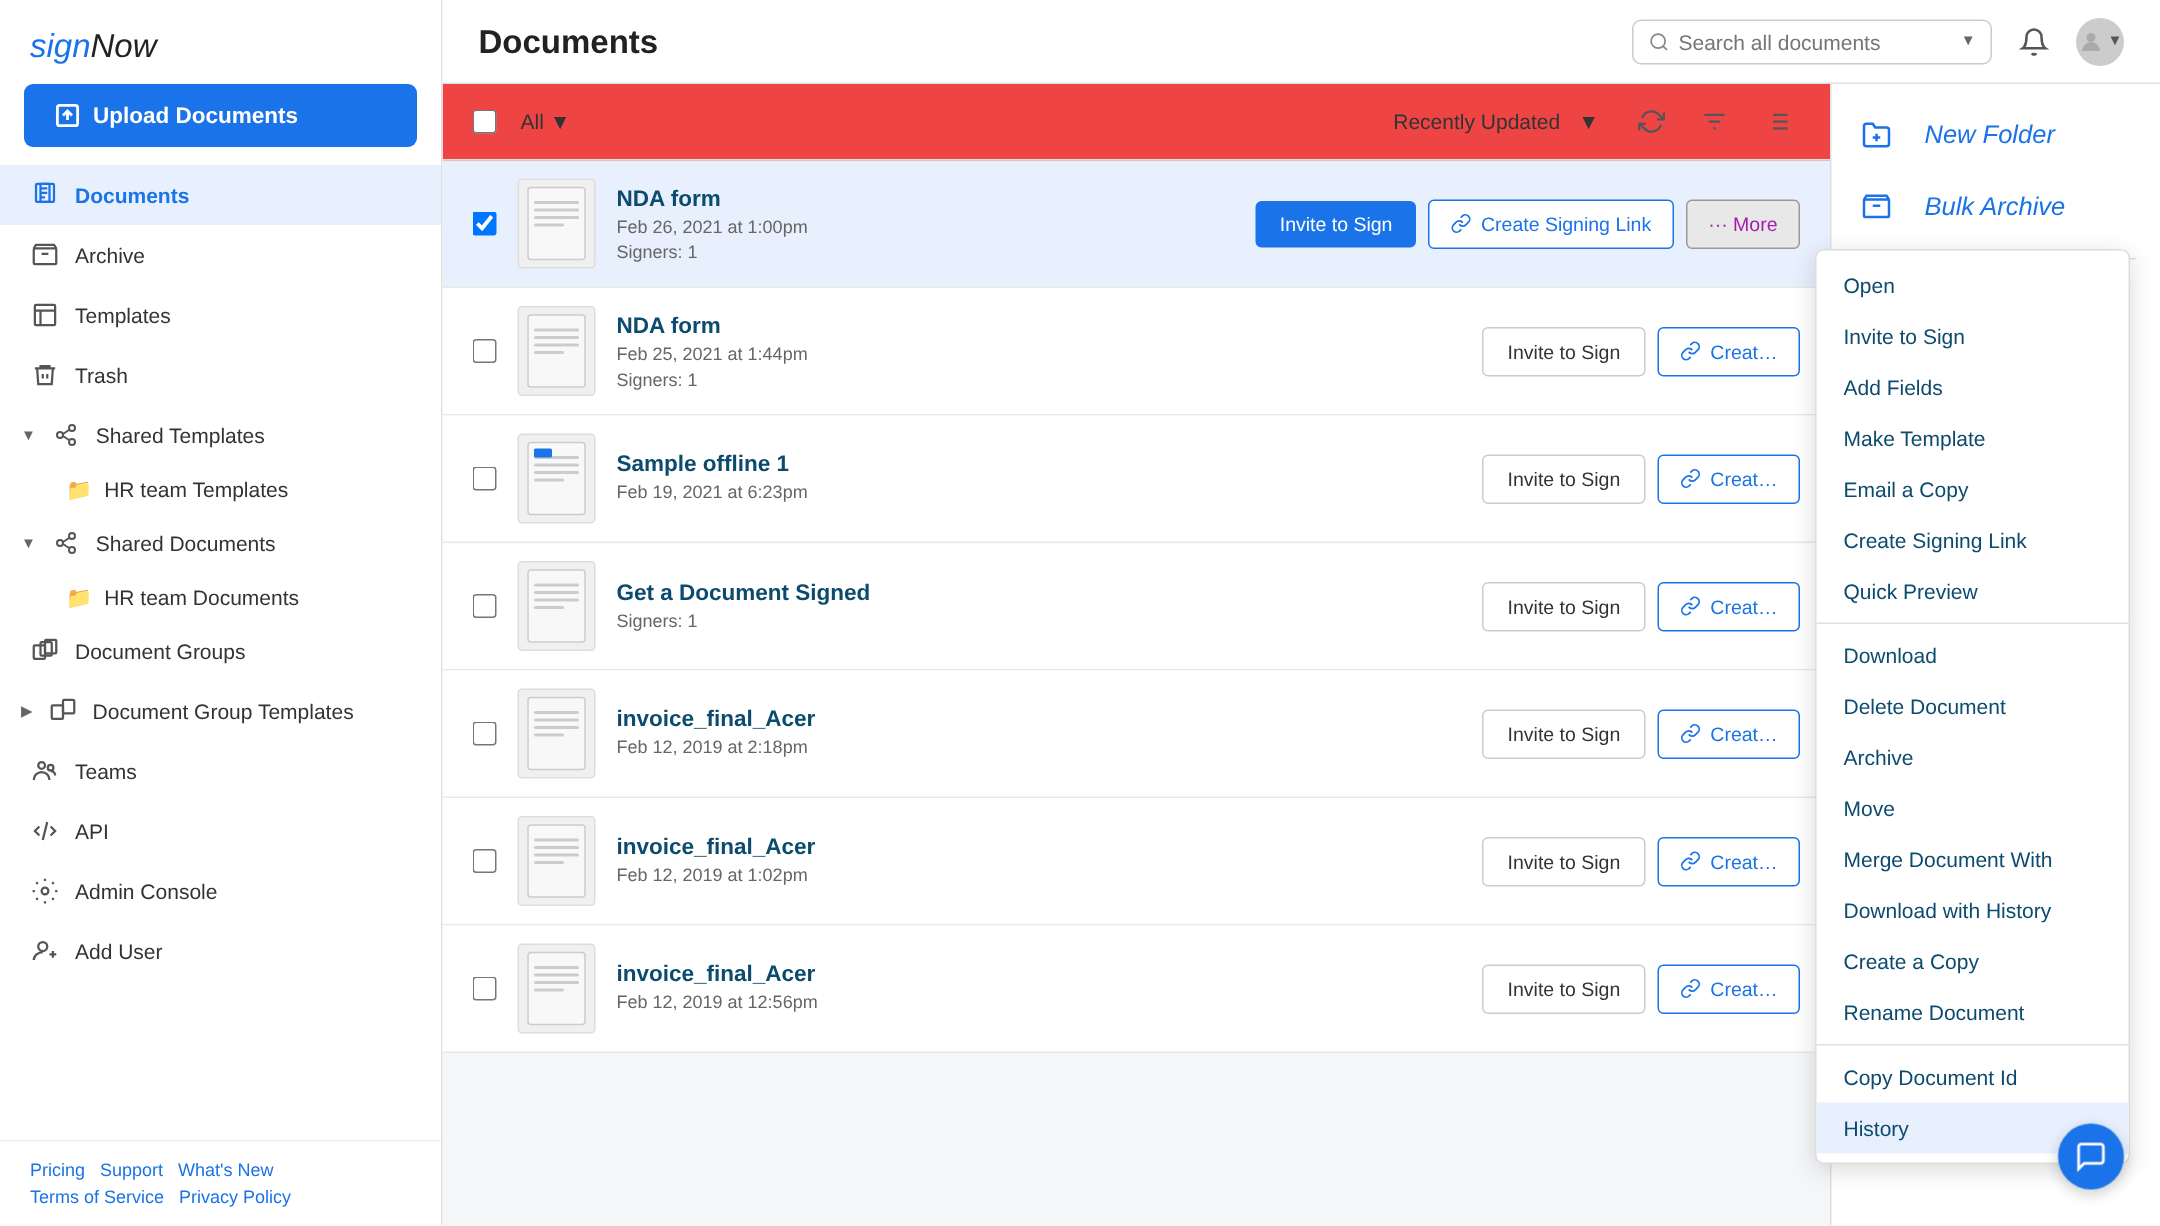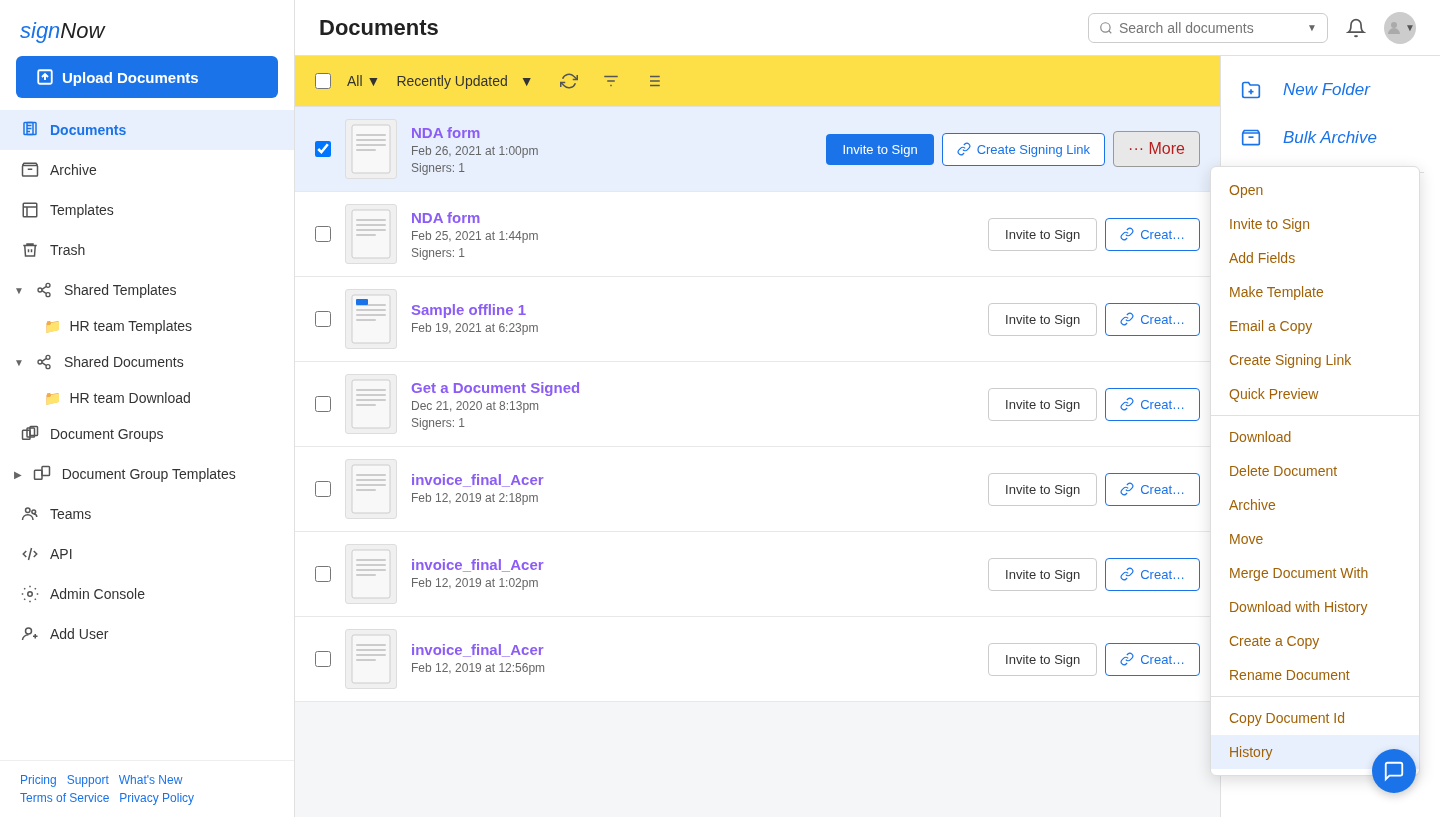--- a/index.html
+++ b/index.html
@@ -147,24 +147,25 @@
     
     .documents-panel {
       flex: 1;
       overflow-y: auto;
       padding: 0;
       background: #f5f6f8;
     }
 
     
     .filter-bar {
-      background: #fde047;
+      background: #ef4444;
       padding: 10px 20px;
       display: flex;
       align-items: center;
+      justify-content: space-between;
       border-bottom: 1px solid #e0e0e0;
       position: sticky;
       top: 0;
       z-index: 10;
     }
     .filter-left { display: flex; align-items: center; gap: 8px; }
     .filter-checkbox { width: 16px; height: 16px; cursor: pointer; }
     .filter-all-btn {
       background: none;
       border: none;
@@ -224,21 +225,21 @@
       display: flex;
       align-items: center;
       justify-content: center;
       overflow: hidden;
     }
     .doc-thumbnail svg { width: 40px; height: 50px; }
     .doc-info { flex: 1; min-width: 0; }
     .doc-name {
       font-size: 15px;
       font-weight: 600;
-      color: #8b5cf6;
+      color: #0c4a6e;
       cursor: pointer;
       text-decoration: none;
       display: block;
       margin-bottom: 3px;
     }
     .doc-date { font-size: 12px; color: #666; margin-bottom: 3px; }
     .doc-signers { font-size: 12px; color: #666; }
     .doc-actions { display: flex; align-items: center; gap: 8px; flex-shrink: 0; }
     .btn-invite {
       background: #1a73e8;
@@ -268,25 +269,25 @@
       padding: 8px 14px;
       font-size: 13px;
       cursor: pointer;
       display: flex;
       align-items: center;
       gap: 6px;
       white-space: nowrap;
     }
     .btn-more {
       background: #fff;
-      color: #b91c1c;
+      color: #a21caf;
       border: 1px solid #ccc;
       border-radius: 4px;
       padding: 8px 14px;
-      font-size: 16px;
+      font-size: 13px;
       cursor: pointer;
       display: flex;
       align-items: center;
       gap: 4px;
     }
     .btn-more.active { background: #e8e8e8; border-color: #999; }
 
     
     .dropdown-menu {
       position: absolute;
@@ -297,21 +298,21 @@
       border-radius: 6px;
       box-shadow: 0 4px 16px rgba(0,0,0,0.15);
       z-index: 100;
       min-width: 210px;
       padding: 6px 0;
     }
     .dropdown-item {
       padding: 9px 18px;
       cursor: pointer;
       font-size: 14px;
-      color: #a16207;
+      color: #0c4a6e;
     }
     .dropdown-item.highlighted { background: #e8f0fe; }
     .dropdown-divider { height: 1px; background: #e0e0e0; margin: 4px 0; }
 
     
     .right-panel {
       width: 220px;
       min-width: 220px;
       background: #fff;
       border-left: 1px solid #e0e0e0;
@@ -445,21 +446,21 @@
             <circle cx="18" cy="5" r="3"></circle>
             <circle cx="6" cy="12" r="3"></circle>
             <circle cx="18" cy="19" r="3"></circle>
             <path d="M9 11l6-4M9 13l6 4"></path>
           </svg>
       </span>
       <span>Shared Documents</span>
     </div>
     <div class="nav-sub-item">
       <span class="folder-icon">📁</span>
-      <span>HR team Download</span>
+      <span>HR team Documents</span>
     </div>
 
     <div class="nav-item">
       <span class="nav-icon">
         <svg width="18" height="18" viewBox="0 0 24 24" fill="none" stroke="currentColor" stroke-width="2">
             <rect x="2" y="7" width="10" height="12" rx="1"></rect>
             <rect x="8" y="4" width="10" height="12" rx="1"></rect>
             <rect x="12" y="2" width="10" height="12" rx="1"></rect>
           </svg>
       </span>
@@ -693,21 +694,20 @@
         <rect x="1" y="1" width="38" height="48" rx="2" fill="#f8f8f8" stroke="#ccc"></rect>
         <rect x="5" y="10" width="30" height="2" rx="1" fill="#ccc"></rect>
         <rect x="5" y="15" width="30" height="2" rx="1" fill="#ccc"></rect>
         <rect x="5" y="20" width="30" height="2" rx="1" fill="#ccc"></rect>
         <rect x="5" y="25" width="20" height="2" rx="1" fill="#ccc"></rect>
 
       </svg>
     </div>
     <div class="doc-info">
       <a class="doc-name">Get a Document Signed</a>
-      <div class="doc-date">Dec 21, 2020 at 8:13pm</div>
       <div class="doc-signers">Signers: 1</div>
     </div>
     <div class="doc-actions">
       <button class="btn-invite-outline">Invite to Sign</button>
            <button class="btn-create-signing">
              <svg width="14" height="14" viewBox="0 0 24 24" fill="none" stroke="currentColor" stroke-width="2">
                   <path d="M10 13a5 5 0 0 0 7.54.54l3-3a5 5 0 0 0-7.07-7.07l-1.72 1.71"></path>
                   <path d="M14 11a5 5 0 0 0-7.54-.54l-3 3a5 5 0 0 0 7.07 7.07l1.71-1.71"></path>
                 </svg>
              Creat…

